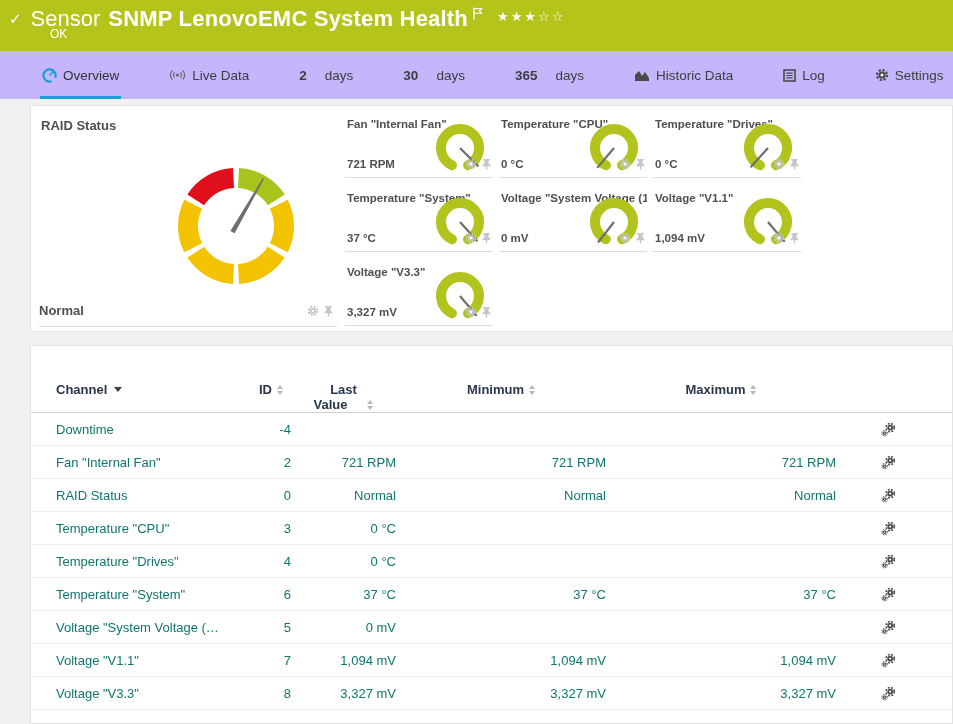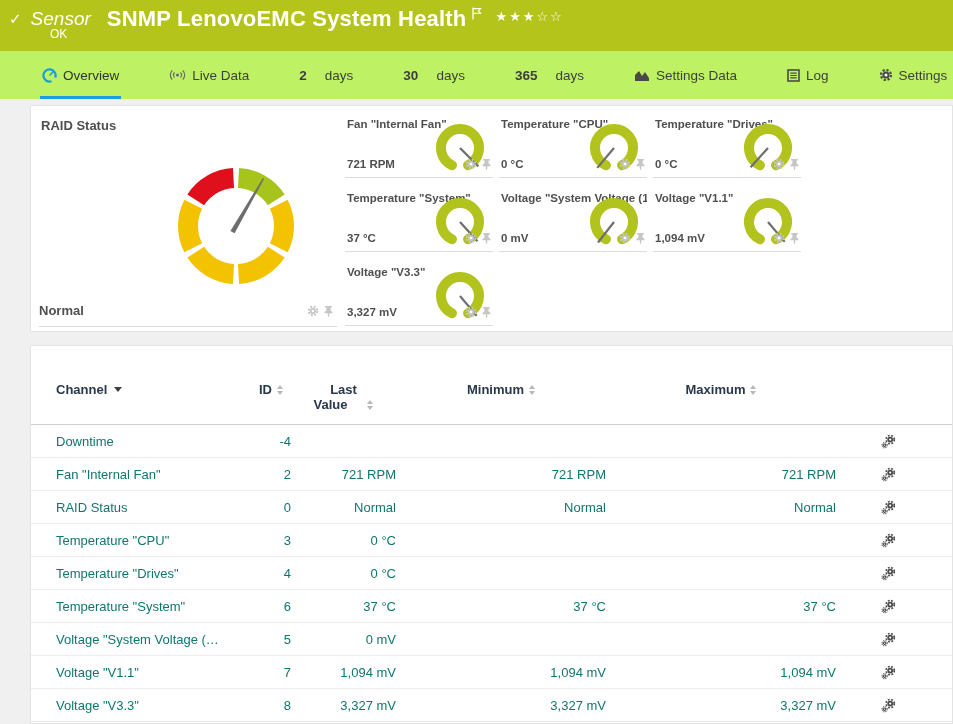--- a/index.html
+++ b/index.html
@@ -11,27 +11,27 @@
   body{
     width:953px;height:724px;overflow:hidden;position:relative;
     background:#f0f0f0;
     font-family:"Liberation Sans","DejaVu Sans",sans-serif;
     color:#3f3f3f;
   }
   
   .topbar{height:51px;background:var(--green);color:#fff;position:relative}
   .title-line{position:absolute;left:9px;top:6px;display:flex;align-items:center}
   .check{font-weight:bold;font-size:15px;margin-right:9px}
-  .kind{font-style:italic;font-size:19px;margin-right:16px}
+  .kind{font-size:22px;margin-right:8px}
   .sname{font-weight:bold;font-size:22px;letter-spacing:.2px}
   .flagico{margin:-8px 0 0 5px}
   .stars{font-size:13px;letter-spacing:2px;margin:-6px 0 0 14px}
   .status-ok{position:absolute;left:50px;top:27px;font-size:12px;font-weight:normal}
   
-  .tabbar{height:48px;background:#bef264;display:flex;align-items:stretch;padding-left:40px}
+  .tabbar{height:48px;background:#c4b5fd;display:flex;align-items:stretch;padding-left:40px}
   .tab{display:flex;align-items:center;gap:6px;font-size:13.5px;color:#3e3e3e;
        margin-right:46px;padding:3px 2px 0 2px;border-bottom:3px solid transparent;cursor:pointer;white-space:nowrap}
   .tab.active{border-bottom-color:var(--accent);color:#333}
   .tab .num{font-weight:bold}
   .tab .unit{margin-left:12px}
   .tico{display:inline-flex;align-items:center}
   
   .panel{position:absolute;left:30px;background:#fff;border:1px solid var(--panelbrd)}
   .gauges-panel{top:105px;width:923px;height:227px}
   .table-panel{top:345px;width:923px;height:379px}
@@ -46,21 +46,21 @@
   .mini-grid{position:absolute;left:314px;top:5px;width:609px;display:flex;flex-wrap:wrap;overflow:hidden}
   .mini-cell{width:148px;height:67px;margin:0 6px 7px 0;border-bottom:1px solid #dcdcdc;position:relative}
   .mini-cell.empty{border-bottom:none}
   .mini-title{position:absolute;left:2px;top:7px;width:146px;font-size:11.5px;font-weight:bold;color:#4f4f4f;
               white-space:nowrap;overflow:hidden}
   .mini-gauge{position:absolute;right:7px;top:11px;overflow:visible}
   .mini-value{position:absolute;left:2px;bottom:7px;font-size:11.5px;font-weight:bold;color:#4f4f4f}
   .mini-cell .gearpin{position:absolute;right:1px;bottom:3px}
   
   .thead,.trow{display:grid;grid-template-columns:195px 40px 105px 210px 230px 105px;padding-left:25px}
-  .thead{margin-top:36px;padding-bottom:12px;border-bottom:1px solid #cfcfcf;
+  .thead{margin-top:36px;padding-bottom:0;border-bottom:1px solid #cfcfcf;
          color:var(--hdrtxt);font-weight:bold;font-size:13px;line-height:15px;align-items:start}
   .hc{display:flex;align-items:center;gap:5px}
   .hc-id,.hc-min,.hc-max{justify-content:center}
   .hc-last{flex-direction:column;align-items:center;gap:0}
   .hc-last .l2{display:flex;align-items:center;gap:20px}
   .trow{height:33px;align-items:center;border-bottom:1px solid #ececec;font-size:13px;color:#0f766e}
   .c-id,.c-last,.c-min,.c-max{text-align:right}
   .c-channel{white-space:nowrap;overflow:hidden}
   .c-icon{display:flex;justify-content:center;color:#4a4a4a}
   
@@ -123,21 +123,21 @@
   <div class="tab">
     <span class="num">365</span>
       <span class="unit">days</span>
   </div>
   <div class="tab">
     <span class="tico">
       <svg width="16" height="13" viewBox="0 0 16 13">
           <path d="M1 12V6l4-4 3 5 3-4 4 6v3Z" fill="#4a4a4a"></path>
         </svg>
     </span>
-    <span>Settings Data</span>
+    <span>Historic Data</span>
   </div>
   <div class="tab">
     <span class="tico">
       <svg width="13" height="13" viewBox="0 0 13 13">
           <rect x="1" y="1" width="11" height="11" fill="none" stroke="#4a4a4a" stroke-width="1.6"></rect>
           <path d="M3.3 4.2h6.4M3.3 6.5h6.4M3.3 8.8h6.4" stroke="#4a4a4a" stroke-width="1.2"></path>
         </svg>
     </span>
     <span>Log</span>
   </div>

